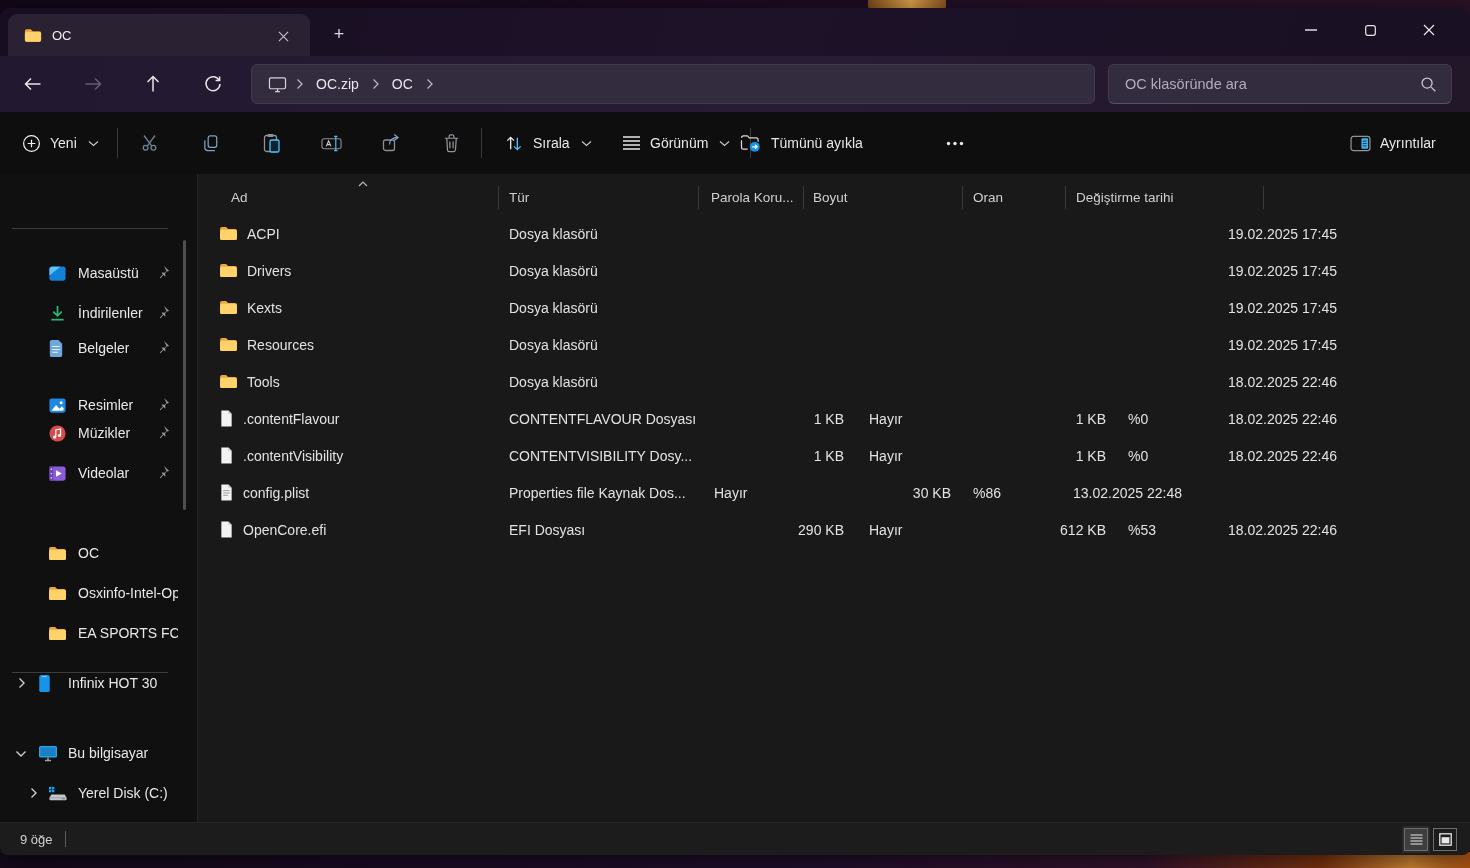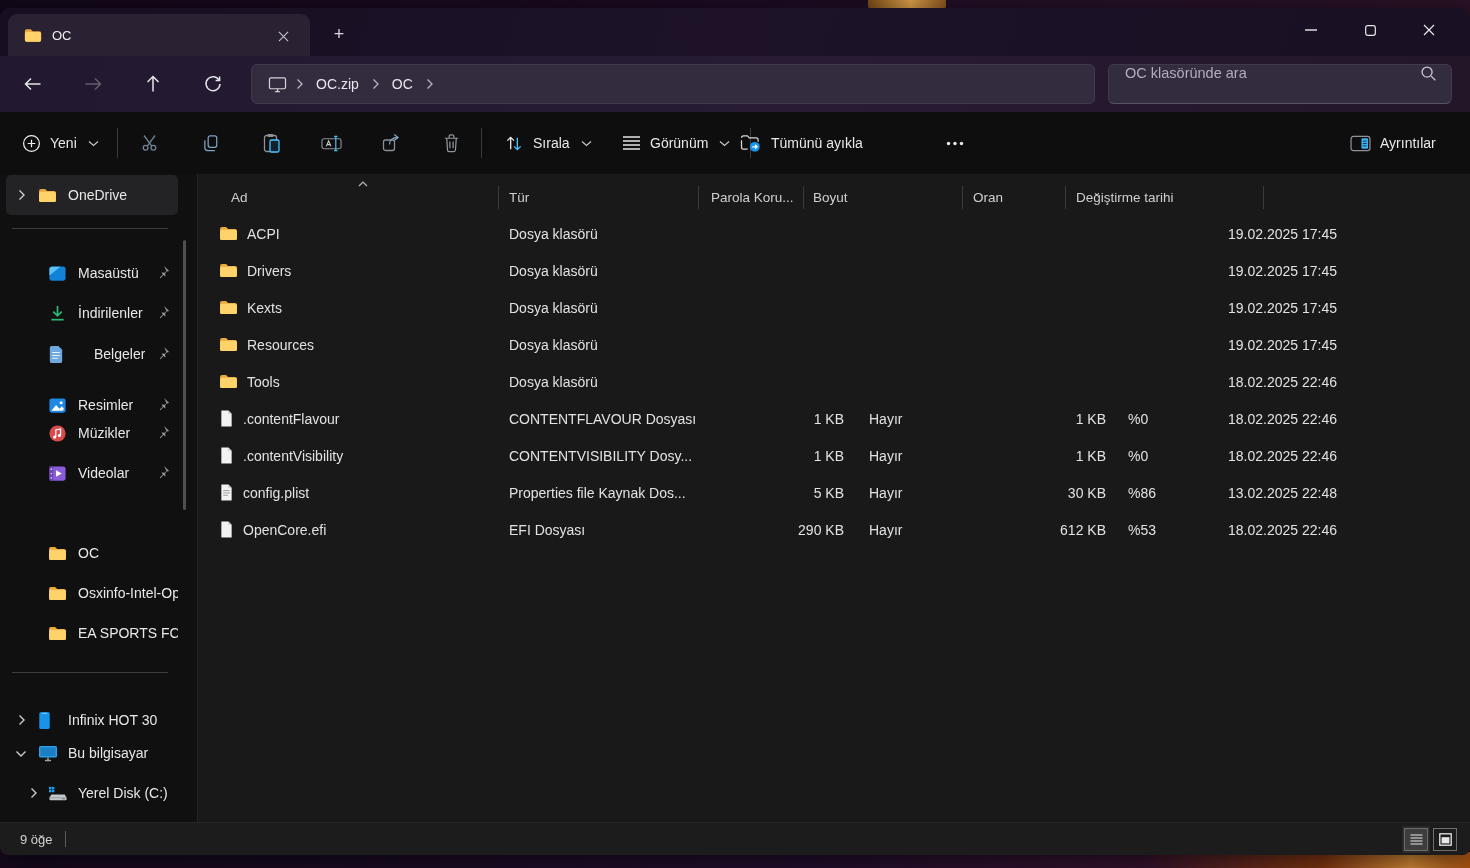--- a/index.html
+++ b/index.html
@@ -34,21 +34,21 @@
     background:linear-gradient(100deg,#221830 0%,#271c34 55%,#221629 100%); }
   .navbtn { position:absolute; top:8px; width:40px; height:40px; border-radius:5px;
     display:flex; align-items:center; justify-content:center; }
   .addrbar { position:absolute; left:251px; top:8px; width:844px; height:40px;
     background:#332b3e; border:1px solid #42394e; border-radius:6px;
     display:flex; align-items:center; color:#e6e3ea; font-size:14px; }
   .crumb { padding:0 4px; color:#e8e5ec; }
   .crumb-chev { margin:0 8px; display:flex; }
   .searchbox { position:absolute; left:1108px; top:8px; width:344px; height:40px;
     background:#332b3e; border:1px solid #42394e; border-bottom-color:#5a5066; border-radius:6px;
-    display:flex; align-items:flex-start; }
+    display:flex; align-items:center; }
   .searchbox input { flex:1; background:transparent; border:none; outline:none;
     color:#c9c3d0; font-size:14.5px; padding:0 10px 0 16px; font-family:"Liberation Sans",sans-serif; }
   .searchbox input::placeholder { color:#b3adbb; opacity:1; }
   .search-mag { margin-right:14px; display:flex; }
 
   
   .cmdbar { position:absolute; left:0; top:104px; width:100%; height:62px; background:#0e0e0f; }
   .cmd { position:absolute; top:11px; height:40px; display:flex; align-items:center;
     border-radius:5px; color:#e8e8e8; font-size:14px; gap:9px; padding:0 10px; }
   .cmd-sep { position:absolute; top:16px; width:1px; height:30px; background:#3a3a3c; }
@@ -336,34 +336,20 @@
             </svg>
         </span>
         <span>Ayrıntılar</span>
       </div>
     </div>
 
     <div class="main">
 
       <div class="sidebar">
 
-        <div class="side-item hl" style="top:1px;">
-          <span class="s-chev">
-            <svg width="9" height="12" viewBox="0 0 9 12" fill="none" stroke="#cfcbd4" stroke-width="1.4">
-                <path d="M2.5 1.5L7 6l-4.5 4.5"></path>
-              </svg>
-          </span>
-          <span class="s-icon" style="margin-left:2px;">
-            <svg width="19" height="15" viewBox="0 0 20 16">
-                <path d="M1 3a2 2 0 0 1 2-2h4.4l2.2 2.3H17a2 2 0 0 1 2 2V13a2 2 0 0 1-2 2H3a2 2 0 0 1-2-2z" fill="#e9a940"></path>
-                <path d="M1 6a2 2 0 0 1 2-2h14a2 2 0 0 1 2 2v7a2 2 0 0 1-2 2H3a2 2 0 0 1-2-2z" fill="#ffd36a"></path>
-              </svg>
-          </span>
-          <span class="s-label">OneDrive</span>
-        </div>
         <div class="side-div" style="top:54px;"></div>
 
         <div class="side-item" style="top:79px;">
           <span class="s-icon noindent">
             <svg width="19" height="19" viewBox="0 0 20 20">
                 <rect x="1.5" y="2.5" width="17" height="15" rx="2.5" fill="#1182d8"></rect>
                 <path d="M1.5 6a3 3 0 0 1 3-3h8.5L1.5 12z" fill="#5cc3f5"></path>
               </svg>
           </span>
           <span class="s-label">Masaüstü</span>
@@ -380,21 +366,21 @@
                 <path d="M3.5 16.5h13"></path>
               </svg>
           </span>
           <span class="s-label">İndirilenler</span>
           <span class="s-pin">
             <svg width="14" height="14" viewBox="0 0 16 16" fill="#9b9b9b">
                 <path d="M9.2 1l5.8 5.8-2.6.5-2 2 .4 3.7-2.4-1.6-3.3 3.6-.8-.8 3.6-3.3-1.6-2.4 3.7.4 2-2z"></path>
               </svg>
           </span>
         </div>
-        <div class="side-item" style="top:160px;gap:16px;">
+        <div class="side-item" style="top:154px;">
           <span class="s-icon noindent">
             <svg width="16" height="19" viewBox="0 0 16 20">
                 <path d="M1.5 3a2 2 0 0 1 2-2h7L14.5 5v12a2 2 0 0 1-2 2h-9a2 2 0 0 1-2-2z" fill="#6fa8dc"></path>
                 <path d="M4 8h8M4 11h8M4 14h6" stroke="#eaf3fb" stroke-width="1.1"></path>
               </svg>
           </span>
           <span class="s-label">Belgeler</span>
           <span class="s-pin">
             <svg width="14" height="14" viewBox="0 0 16 16" fill="#9b9b9b">
                 <path d="M9.2 1l5.8 5.8-2.6.5-2 2 .4 3.7-2.4-1.6-3.3 3.6-.8-.8 3.6-3.3-1.6-2.4 3.7.4 2-2z"></path>
@@ -473,21 +459,21 @@
           <span class="s-icon noindent">
             <svg width="19" height="15" viewBox="0 0 20 16">
                 <path d="M1 3a2 2 0 0 1 2-2h4.4l2.2 2.3H17a2 2 0 0 1 2 2V13a2 2 0 0 1-2 2H3a2 2 0 0 1-2-2z" fill="#e9a940"></path>
                 <path d="M1 6a2 2 0 0 1 2-2h14a2 2 0 0 1 2 2v7a2 2 0 0 1-2 2H3a2 2 0 0 1-2-2z" fill="#ffd36a"></path>
               </svg>
           </span>
           <span class="s-label">EA SPORTS FC 2</span>
         </div>
         <div class="side-div" style="top:498px;"></div>
 
-        <div class="side-item" style="top:526px;align-items:center;">
+        <div class="side-item" style="top:489px;align-items:center;">
           <span class="s-chev">
             <svg width="9" height="12" viewBox="0 0 9 12" fill="none" stroke="#cfcbd4" stroke-width="1.4">
                 <path d="M2.5 1.5L7 6l-4.5 4.5"></path>
               </svg>
           </span>
           <span class="s-icon" style="margin-left:2px;">
             <svg width="13" height="19" viewBox="0 0 13 20">
                 <rect x="1" y="1" width="11" height="18" rx="2" fill="#1793e8"></rect>
                 <rect x="4" y="2" width="5" height="1.2" rx="0.6" fill="#7fd0ff"></rect>
               </svg>
@@ -692,21 +678,20 @@
                 <span>
                   <svg width="15" height="19" viewBox="0 0 16 20">
                     <path d="M2.5 1.5h7.5l3.5 3.5v13.5h-11z" fill="#f2f2f2"></path>
                     <path d="M10 1.5l3.5 3.5H10z" fill="#c6c6c6"></path>
                     <path d="M4.5 8h7M4.5 10.5h7M4.5 13h5" stroke="#9a9a9a" stroke-width="1"></path>
                   </svg>
                 </span>
                 <span>config.plist</span>
               </div>
             <div class="cell col2">Properties file Kaynak Dos...</div>
-            <div class="cell col3">5 KB</div>
             <div class="cell col4">Hayır</div>
             <div class="cell col5">30 KB</div>
             <div class="cell col6">%86</div>
             <div class="cell col7">13.02.2025 22:48</div>
           </div>
 
           <div class="row">
             <div class="cell col1">
                 <span>
                   <svg width="15" height="19" viewBox="0 0 16 20">

